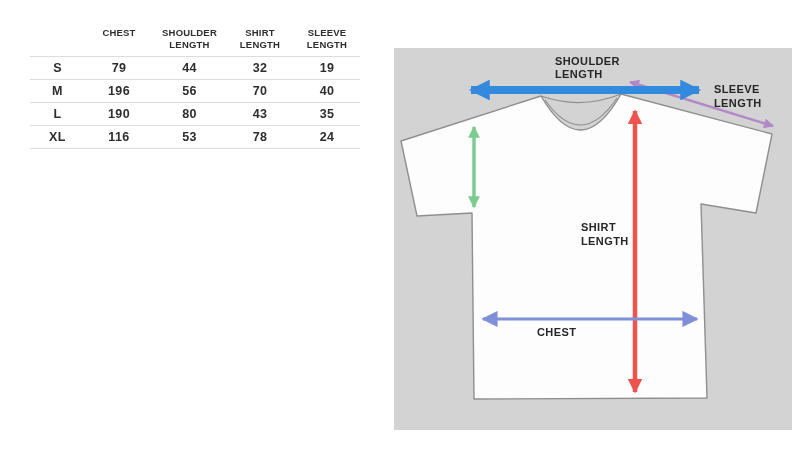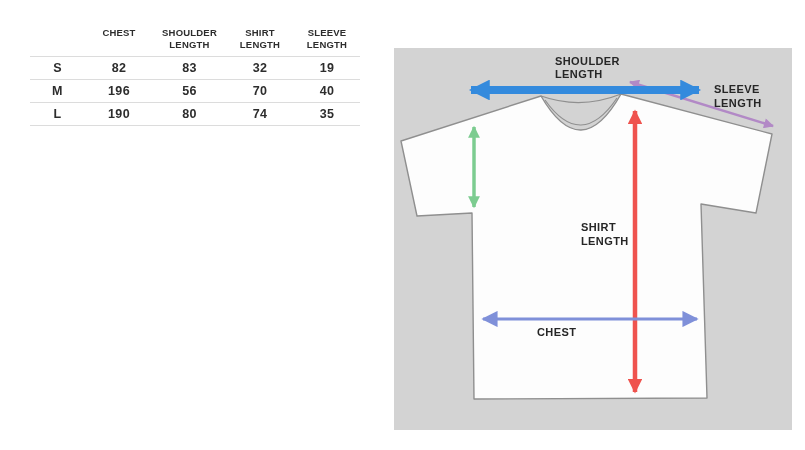--- a/index.html
+++ b/index.html
@@ -49,38 +49,45 @@
       <th></th>
       <th>CHEST</th>
       <th>SHOULDER LENGTH</th>
       <th>SHIRT LENGTH</th>
       <th>SLEEVE LENGTH</th>
     </tr>
   </thead>
   <tbody>
     <tr>
       <td>S</td>
-      <td>82</td>
-      <td>83</td>
+      <td>79</td>
+      <td>44</td>
       <td>32</td>
       <td>19</td>
     </tr>
     <tr>
       <td>M</td>
       <td>196</td>
       <td>56</td>
       <td>70</td>
       <td>40</td>
     </tr>
     <tr>
       <td>L</td>
       <td>190</td>
       <td>80</td>
-      <td>74</td>
+      <td>43</td>
       <td>35</td>
+    </tr>
+    <tr>
+      <td>XL</td>
+      <td>116</td>
+      <td>53</td>
+      <td>78</td>
+      <td>24</td>
     </tr>
   </tbody>
 </table>
 
 <div class="diagram">
   <svg width="398" height="382" viewBox="0 0 398 382" xmlns="http://www.w3.org/2000/svg">
     <defs>
       <marker id="mh-blue" viewBox="0 0 10 10" refX="9" refY="5" markerWidth="3.2" markerHeight="2.6" orient="auto-start-reverse">
         <path d="M0,0 L10,5 L0,10 Z" fill="#338add"></path>
       </marker>

